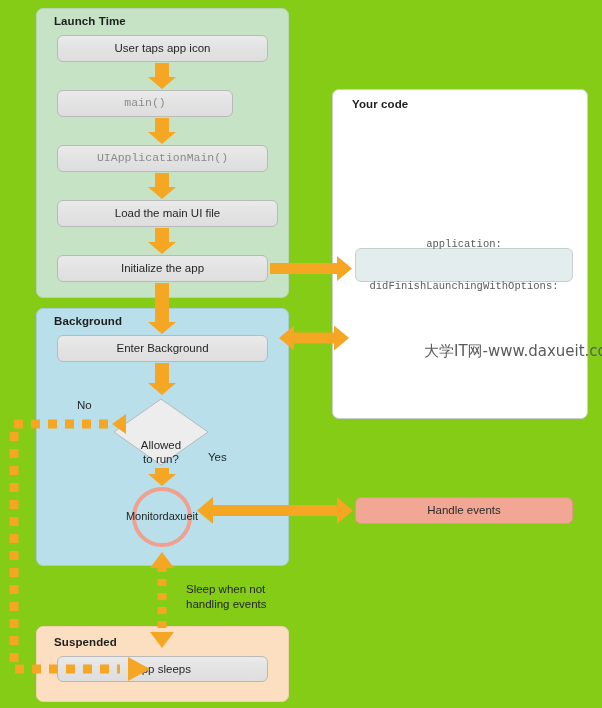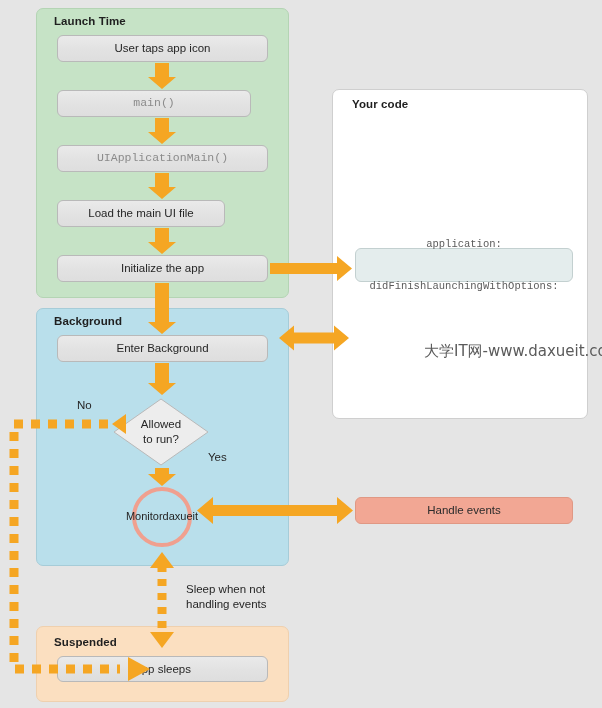--- a/index.html
+++ b/index.html
@@ -8,21 +8,21 @@
     background: #ffffff;
   }
   body {
     font-family: "Liberation Sans", sans-serif;
     -webkit-font-smoothing: antialiased;
   }
   #canvas {
     position: relative;
     width: 602px;
     height: 708px;
-    background: #e5e5e5;
+    background: #84cc16;
     overflow: hidden;
   }
   
   .phase {
     position: absolute;
     border-radius: 7px;
     box-sizing: border-box;
   }
   .phase-title {
     position: absolute;
@@ -93,21 +93,21 @@
 
   
   #decision-allowed {
     position: absolute;
     left: 112px; top: 397px; width: 98px; height: 70px;
   }
   #decision-allowed .dlabel {
     position: absolute;
     left: 0; top: 0; width: 100%; height: 100%;
     display: flex; flex-direction: column;
-    align-items: center; justify-content: center;
+    align-items: center; justify-content: flex-end;
     font-size: 11.5px; color: #262626; line-height: 1.28;
     pointer-events: none;
   }
 
   
   #state-monitor {
     position: absolute;
     left: 132px; top: 487px; width: 60px; height: 60px;
     border-radius: 50%;
     border: 4px solid #f0a08f;
@@ -148,25 +148,25 @@
 </head>
 <body>
 
 <div id="canvas">
 
   <div class="phase" id="phase-launch"></div>
   <div class="phase-title" style="left:54px; top:15px;">Launch Time</div>
 
   <div class="node" style="left:57px; top:35px; width:211px; height:27px;">User taps app icon</div>
 
-  <div class="node mono" style="left:57px; top:90px; width:194px; height:27px;">main()</div>
+  <div class="node mono" style="left:57px; top:90px; width:176px; height:27px;">main()</div>
 
   <div class="node mono" style="left:57px; top:145px; width:211px; height:27px;">UIApplicationMain()</div>
 
-  <div class="node" style="left:57px; top:200px; width:168px; height:27px;">Load the main UI file</div>
+  <div class="node" style="left:57px; top:200px; width:221px; height:27px;">Load the main UI file</div>
 
   <div class="node" style="left:57px; top:255px; width:211px; height:27px;">Initialize the app</div>
 
   <div class="phase" id="phase-background"></div>
   <div class="phase-title" style="left:54px; top:315px;">Background</div>
 
   <div class="node" style="left:57px; top:335px; width:211px; height:27px;">Enter Background</div>
 
   <div id="decision-allowed">
     <svg width="98" height="70" viewBox="0 0 98 70">

